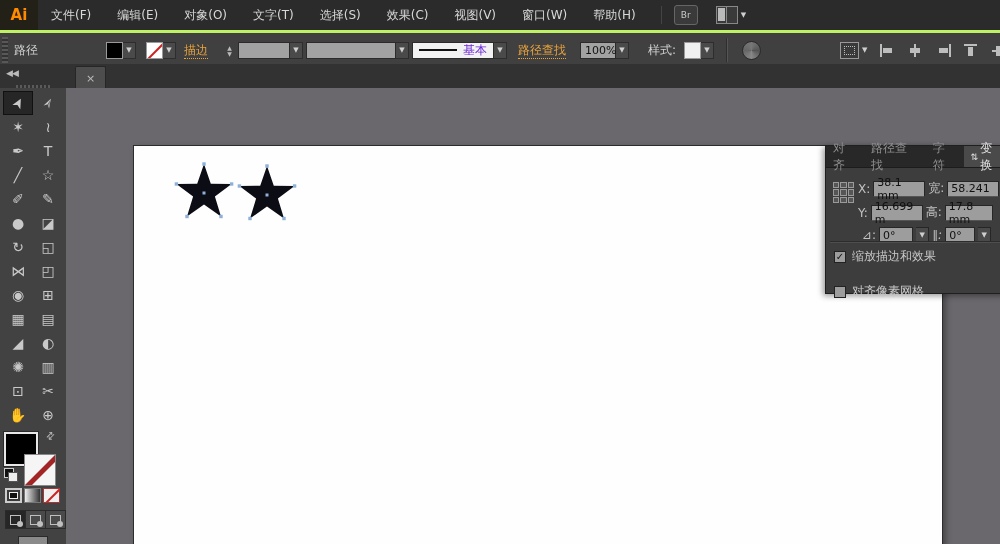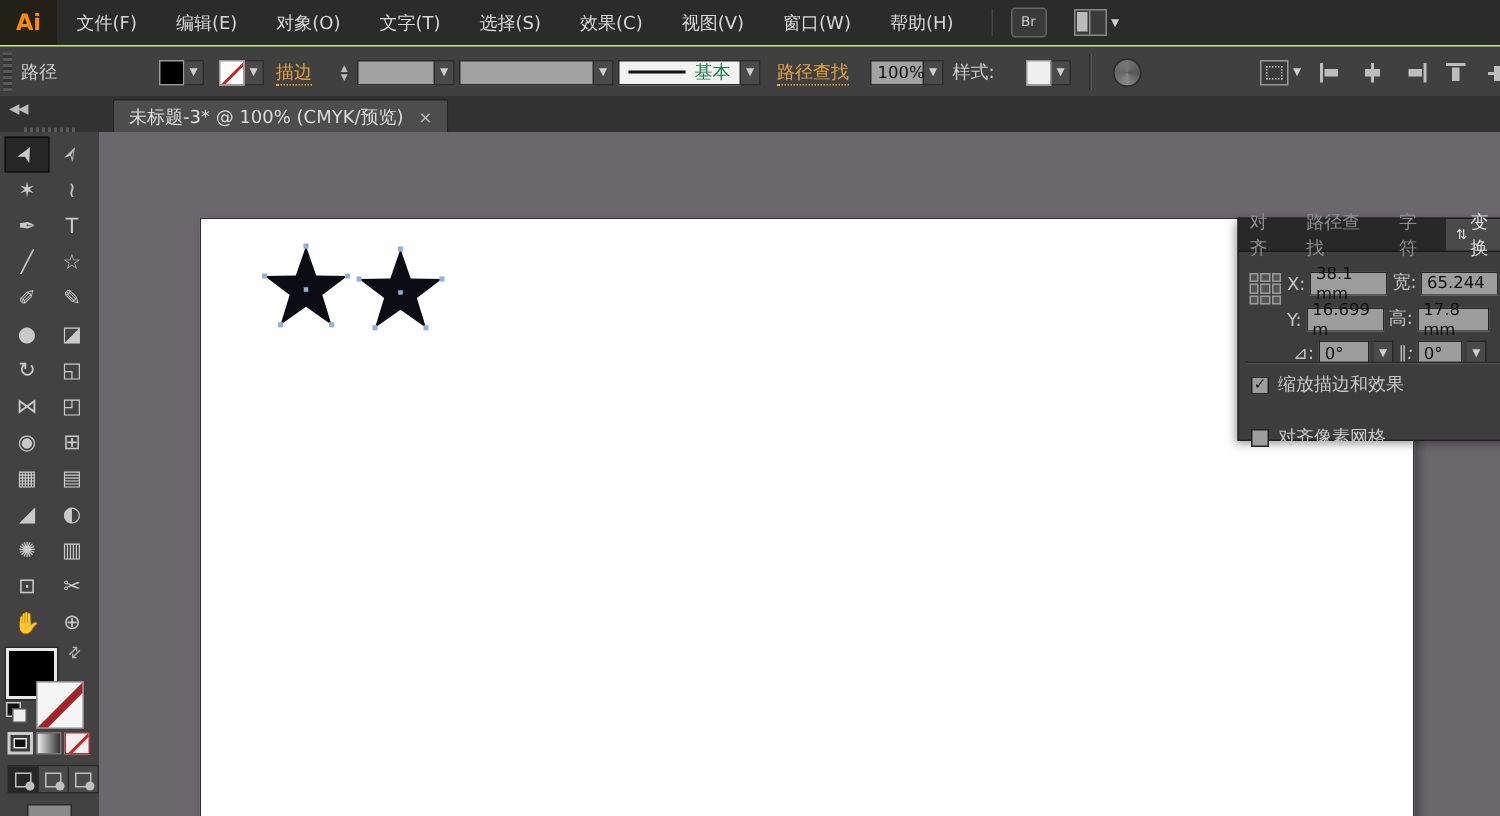--- a/index.html
+++ b/index.html
@@ -18,35 +18,35 @@
   .br-btn{width:22px;height:18px;border:1px solid #666;border-radius:3px;background:#3a3a3a;
           color:#c9c9c9;font-size:9px;display:flex;align-items:center;justify-content:center;margin-right:18px;}
   .arrange-btn{display:flex;align-items:center;gap:3px;}
   .arrange-ico{width:20px;height:16px;border:1px solid #888;background:#3a3a3a;position:relative;}
   .arrange-ico::before{content:"";position:absolute;left:9px;top:0;bottom:0;width:1px;background:#888;}
   .arrange-ico::after{content:"";position:absolute;left:1px;top:1px;width:7px;height:13px;background:#bbb;}
   .caret{font-size:7px;color:#cfcfcf;}
 
   
   .ctrlbar{position:absolute;left:0;top:30px;width:1000px;height:34px;background:#404040;
-           border-top:1px solid #bef264;border-bottom:1px solid #222;}
+           border-top:3px solid #bef264;border-bottom:1px solid #222;}
   .ctrlbar > *{position:absolute;top:0;height:34px;display:flex;align-items:center;}
   .grip{left:2px;width:6px;background:repeating-linear-gradient(#585858 0 2px,#333 2px 4px);height:26px !important;top:4px !important;}
   .ctx-label{left:14px;color:#cfcfcf;}
   .swatch-wrap{gap:0;}
   .swatch{width:17px;height:17px;border:1px solid #9a9a9a;background:#000;box-sizing:border-box;}
   .swatch.none{background:#fff;position:relative;overflow:hidden;}
   .swatch.none::before{content:"";position:absolute;left:-3px;top:6px;width:26px;height:2px;background:#cc2222;transform:rotate(-45deg);}
   .dd-caret{width:13px;height:17px;background:#4a4a4a;border:1px solid #2d2d2d;border-left:none;
             display:flex;align-items:center;justify-content:center;box-sizing:border-box;}
   .o-link{color:#e9a33c;border-bottom:1px dotted #e9a33c;line-height:14px;height:16px !important;top:9px !important;}
   .stepper{flex-direction:column;justify-content:center;width:11px;gap:1px;color:#bbb;font-size:6px;line-height:5px;}
   .field{background:#a2a2a2;border:1px solid #2b2b2b;color:#111;height:17px;box-sizing:border-box;
          display:flex;align-items:center;padding:0 4px;font-size:11px;}
-  .brushbox{background:#f2f2f2;border:1px solid #2b2b2b;color:#15803d;height:17px;box-sizing:border-box;
+  .brushbox{background:#f2f2f2;border:1px solid #2b2b2b;color:#6d28d9;height:17px;box-sizing:border-box;
             display:flex;align-items:center;gap:6px;padding:0 6px;font-size:12px;}
   .brushline{width:38px;height:2px;background:#111;}
   .cbar-sep{width:1px;background:#2e2e2e;height:24px !important;top:5px !important;border-right:1px solid #555;}
   .colorwheel{width:17px;height:17px;border-radius:50%;
       background:conic-gradient(#777,#555,#888,#666,#777);border:1px solid #2a2a2a;}
   .alsel{width:17px;height:15px;border:1px solid #999;position:relative;background:#3a3a3a;}
   .alsel::after{content:"";position:absolute;inset:3px;border:1px dotted #bbb;}
   .alico{width:15px;height:13px;position:relative;display:inline-block;}
   .alico::before,.alico::after{content:"";position:absolute;background:#bdbdbd;}
   .al-hl::before{left:0;top:0;width:2px;height:13px;}  .al-hl::after{left:3px;top:4px;width:9px;height:5px;}
@@ -197,21 +197,21 @@
     </div>
 
     <div class="o-link" style="left:518px">路径查找</div>
     <div class="swatch-wrap" style="left:580px">
       <span class="field" style="width:36px">100%</span>
       <span class="dd-caret">
           <span class="caret">▼</span>
         </span>
     </div>
 
-    <div class="ctx-label" style="left:635px">样式:</div>
+    <div class="ctx-label" style="left:648px">样式:</div>
     <div class="swatch-wrap" style="left:684px">
       <span class="swatch" style="background:#f0f0f0"></span>
       <span class="dd-caret">
           <span class="caret">▼</span>
         </span>
     </div>
 
     <div class="cbar-sep" style="left:726px"></div>
     <div style="left:742px">
       <span class="colorwheel"></span>
@@ -235,21 +235,20 @@
         <span class="alico al-vt"></span>
       </div>
     <div style="left:992px">
         <span class="alico al-vc"></span>
       </div>
   </div>
 
   <div class="tabbar">
     <div class="collapse-left">◀◀</div>
     <div class="doc-tab">
-      <span>未标题-3* @ 100% (CMYK/预览)</span>
       <span class="tab-close">×</span>
     </div>
   </div>
 
   <div class="main">
 
     <div class="toolbar">
       <div class="toolbar-grip"></div>
       <div class="tools">
           <div class="tool selected">
@@ -413,21 +412,21 @@
               <span></span>
               <span></span>
               <span></span>
               <span></span>
               <span></span>
           </div>
           <div class="tp-row" style="top:12px">
             <span class="tp-lab">X:</span>
             <span class="tp-field" style="width:52px">38.1 mm</span>
             <span class="tp-lab">宽:</span>
-            <span class="tp-field" style="width:52px">65.244</span>
+            <span class="tp-field" style="width:52px">58.241</span>
           </div>
           <div class="tp-row" style="top:36px">
             <span class="tp-lab">Y:</span>
             <span class="tp-field" style="width:52px">16.699 m</span>
             <span class="tp-lab">高:</span>
             <span class="tp-field" style="width:48px">17.8 mm</span>
           </div>
           <div class="tp-row" style="top:59px;left:36px">
             <span class="tp-lab">⊿:</span>
             <span class="tp-field" style="width:34px">0°</span>

